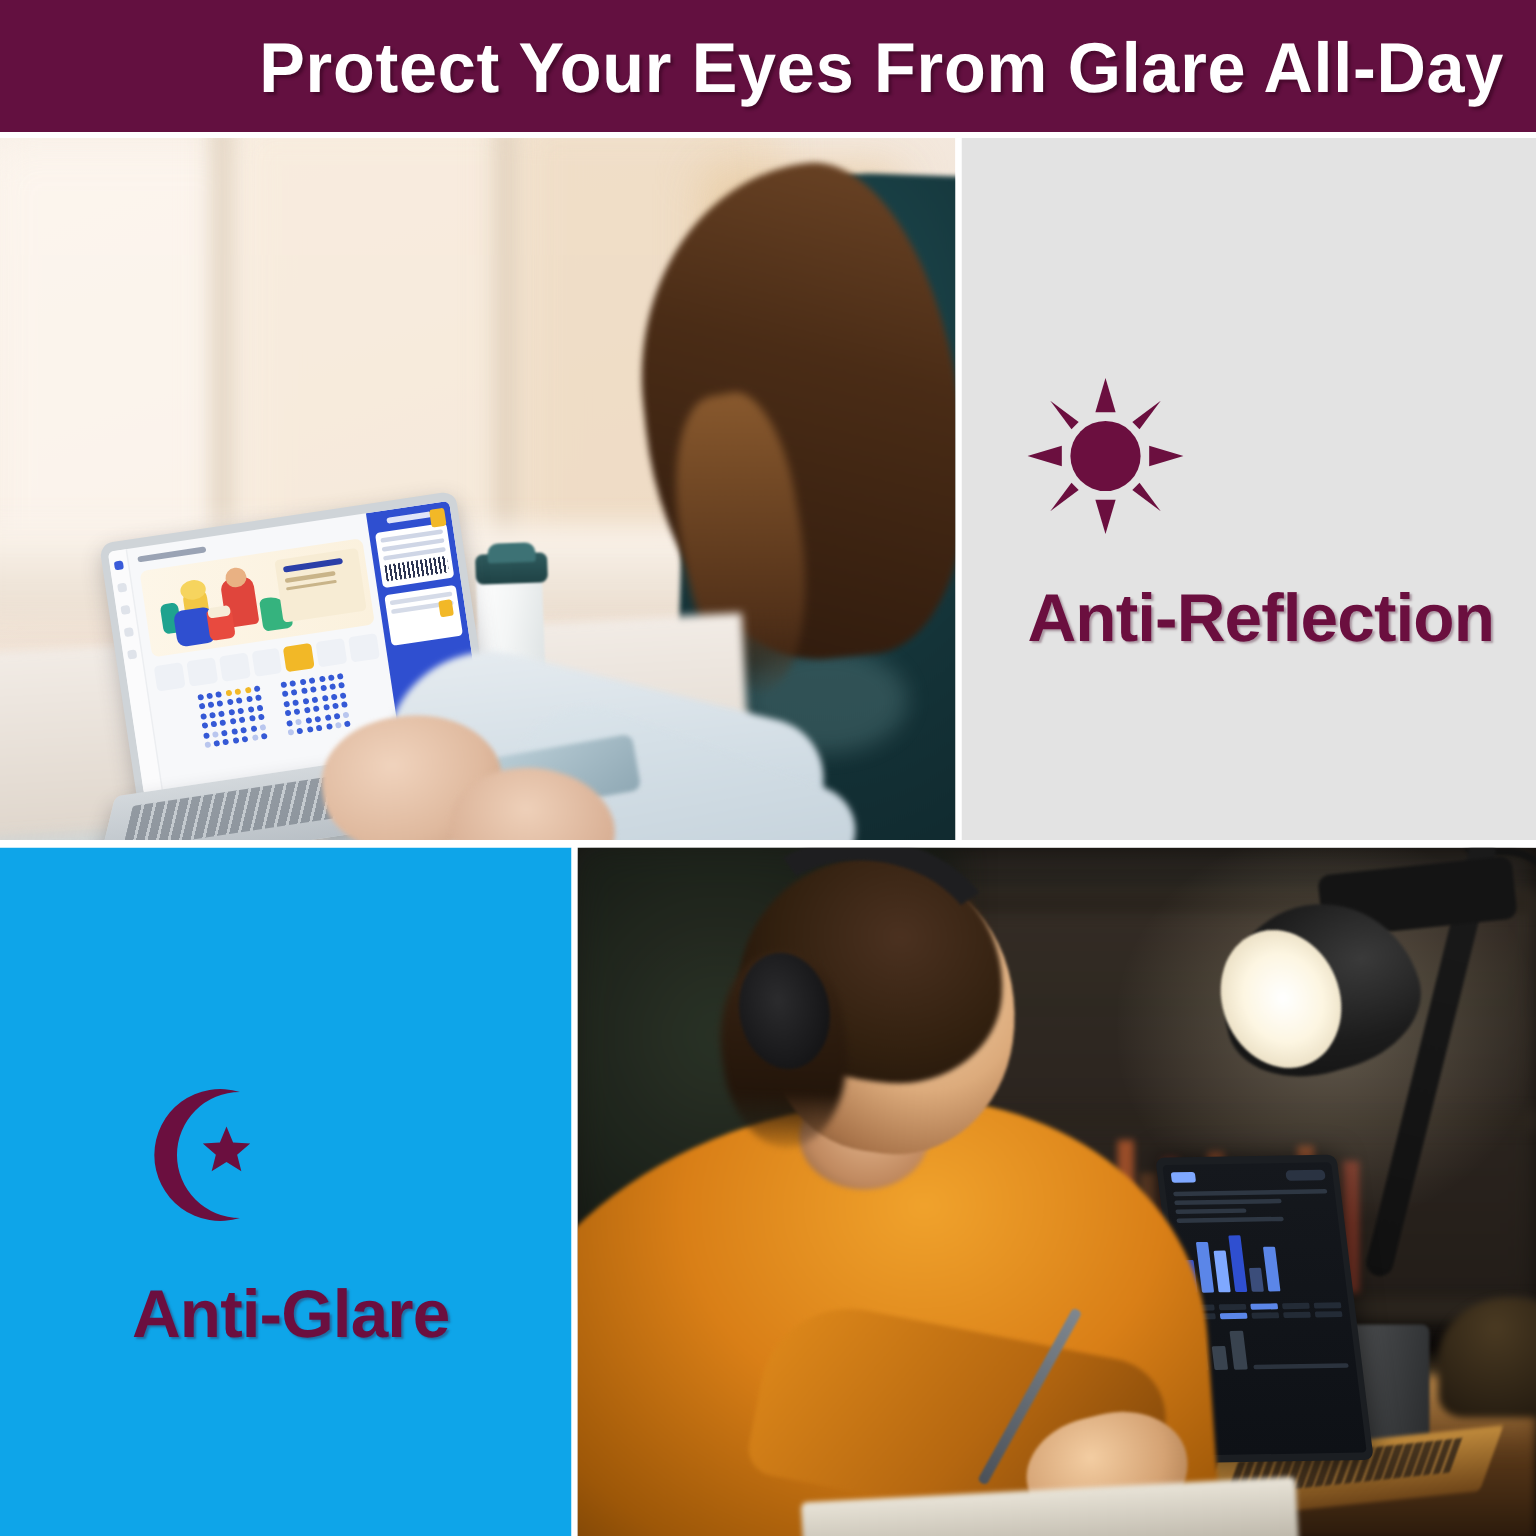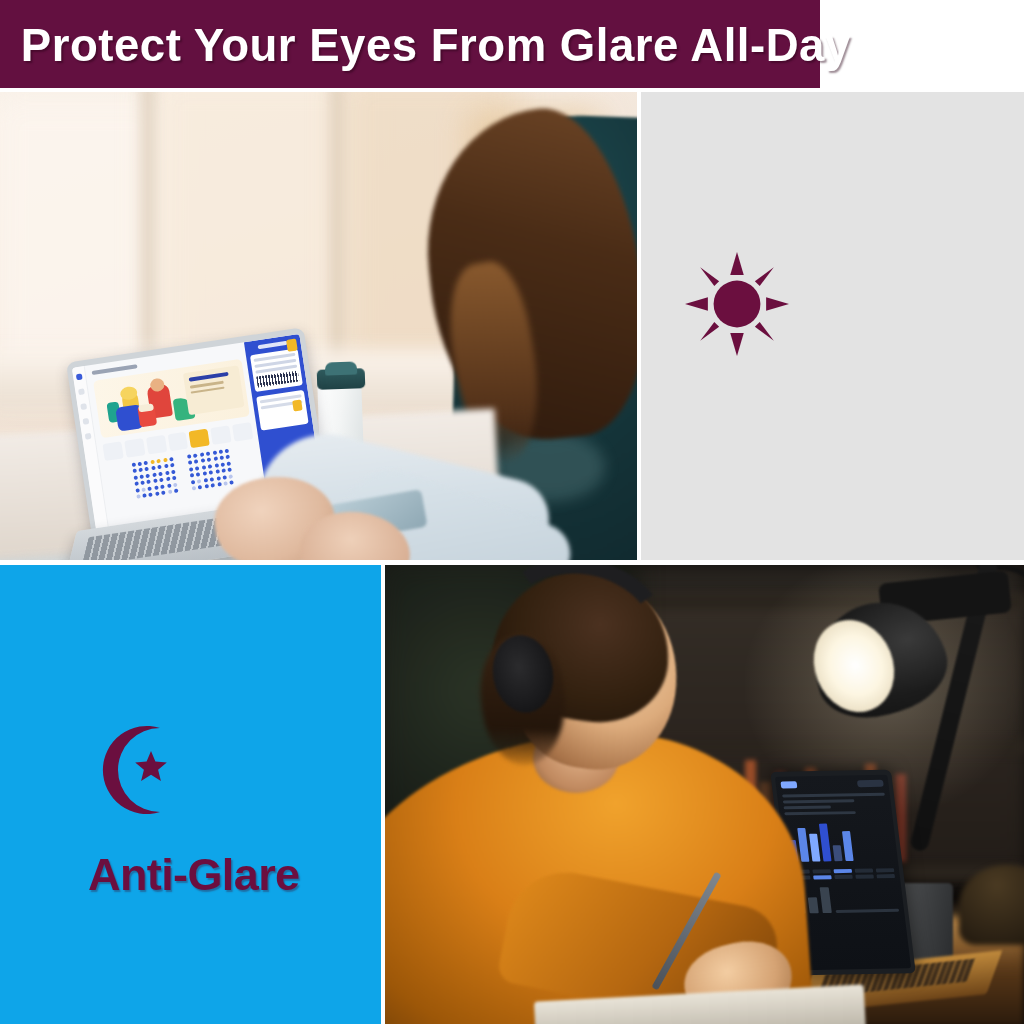--- a/index.html
+++ b/index.html
@@ -18,26 +18,26 @@
     height: 1024px;
     overflow: hidden;
     background: #ffffff;
   }
 
   
   .header-banner {
     position: absolute;
     left: 0;
     top: 0;
-    width: 820px;
+    width: 1024px;
     height: 88px;
     background: #631040;
     display: flex;
     align-items: center;
-    justify-content: flex-start;
+    justify-content: flex-end;
     box-sizing: border-box;
   }
   .header-title {
     color: #ffffff;
     font-family: "Liberation Sans Narrow", "Liberation Sans", sans-serif;
     font-weight: bold;
     font-size: 47px;
     letter-spacing: 0.5px;
     line-height: 1;
     white-space: nowrap;
@@ -914,20 +914,21 @@
             <polygon points="50,100 43.5,78 56.5,78"></polygon>
             <polygon points="0,50 22,43.5 22,56.5"></polygon>
             <polygon points="100,50 78,56.5 78,43.5"></polygon>
             <polygon points="14.6,14.6 32.8,28.2 28.2,32.8"></polygon>
             <polygon points="85.4,85.4 67.2,71.8 71.8,67.2"></polygon>
             <polygon points="85.4,14.6 71.8,32.8 67.2,28.2"></polygon>
             <polygon points="14.6,85.4 28.2,67.2 32.8,71.8"></polygon>
           </g>
         </svg>
       </span>
+      <p class="feature-label">Anti-Reflection</p>
     </div>
   </div>
 
   <div class="cell cell-bl">
     <div class="feature feature-glare">
       <span class="feature-icon">
         <svg width="100" height="100" viewBox="0 0 100 100" aria-hidden="true">
           <path d="M72 8 A44 44 0 1 0 72 92 A36 36 0 1 1 72 8 Z" fill="#6b0f3f"></path>
           <polygon fill="#6b0f3f" points="63,31 67.4,41.6 78.8,42.4 70.1,49.8 72.9,60.9 63,54.7 53.1,60.9 55.9,49.8 47.2,42.4 58.6,41.6"></polygon>
         </svg>

